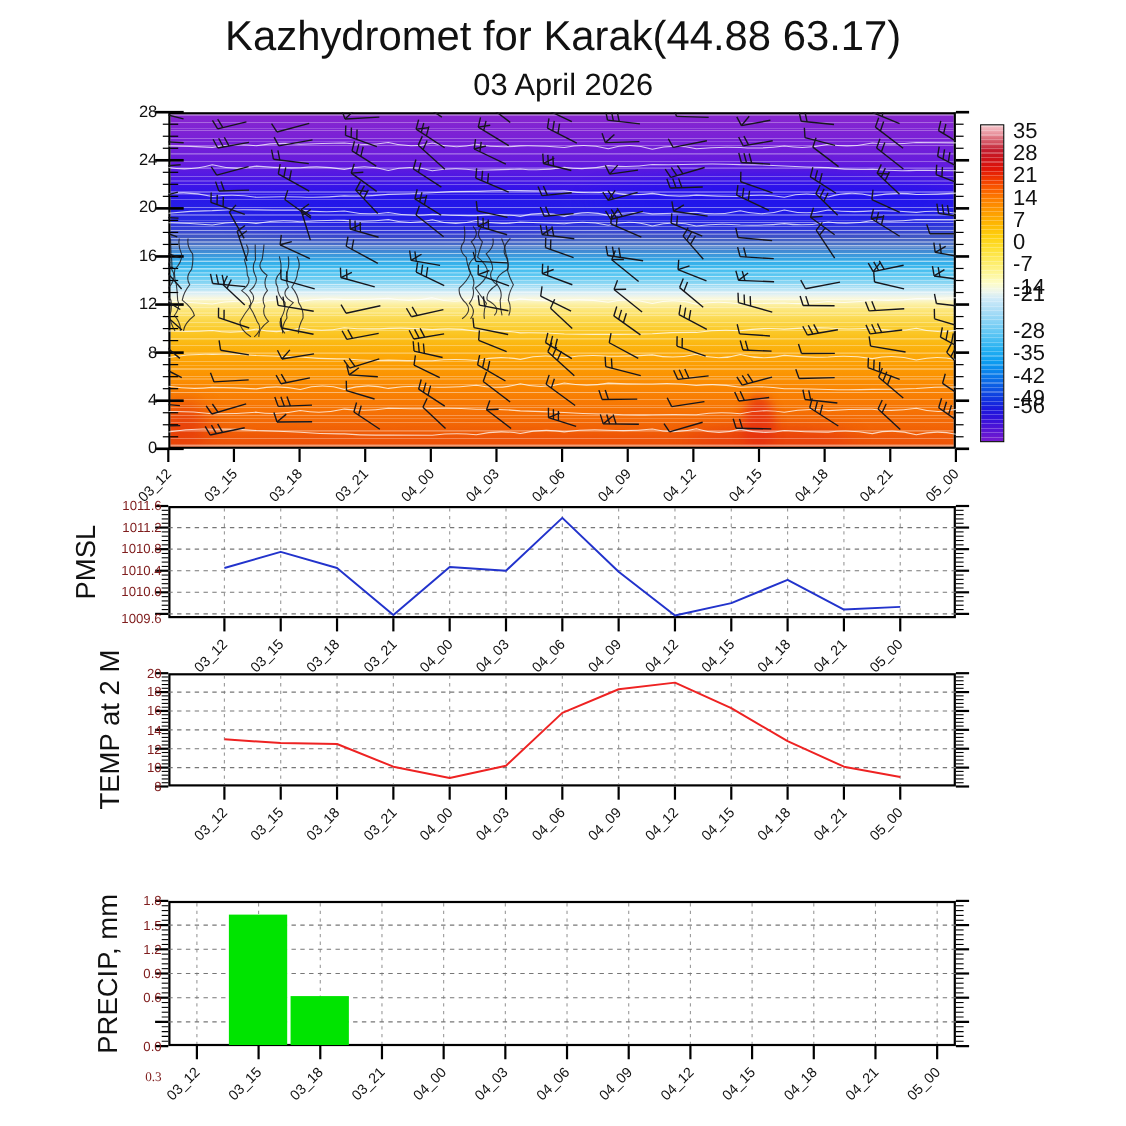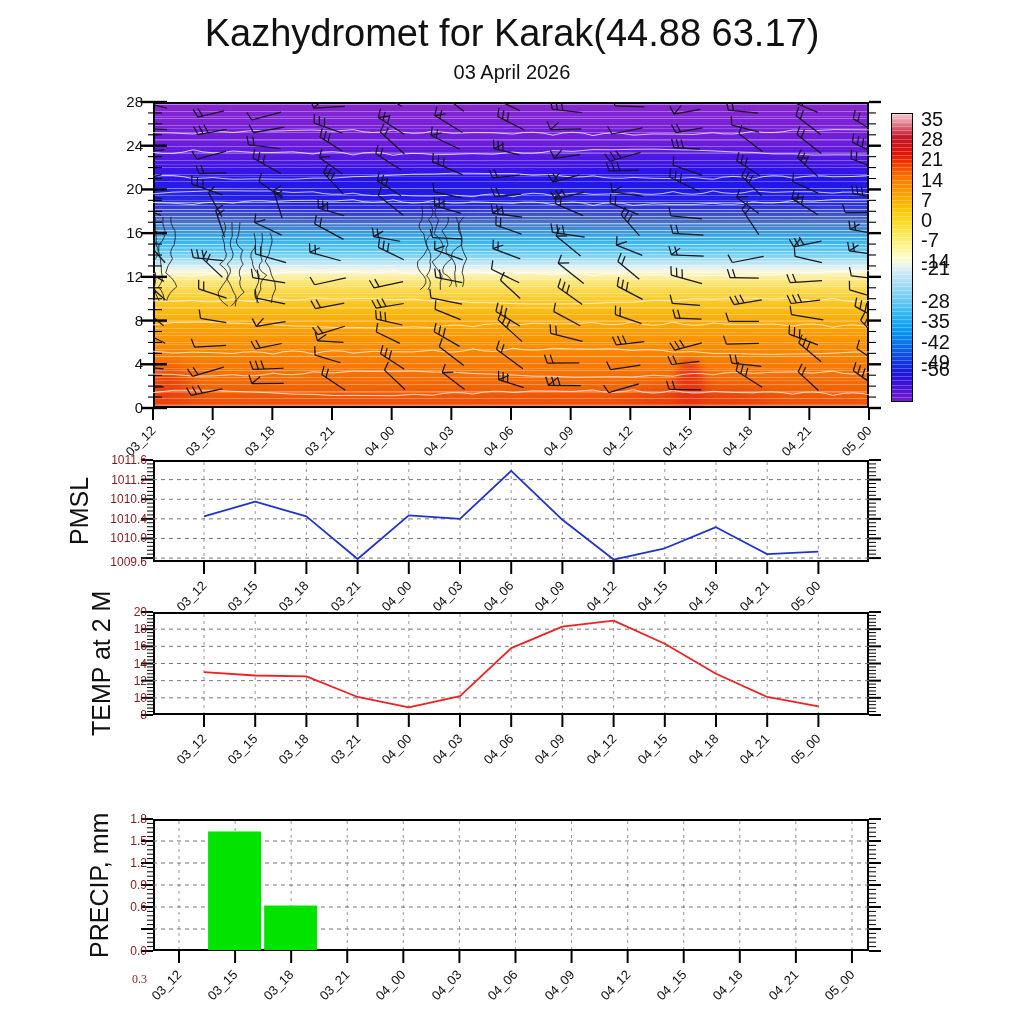--- a/index.html
+++ b/index.html
@@ -1,19 +1,19 @@
 <!DOCTYPE html>
 <html><head>
 <meta charset="utf-8">
 <style>
   html,body{margin:0;padding:0;background:#fff;}
   .page{position:relative;width:1024px;height:1024px;background:#fff;overflow:hidden;
         font-family:"Liberation Sans",sans-serif;color:#111;}
   .title{position:absolute;left:0;right:0;top:12px;text-align:center;font-size:38px;font-weight:400;letter-spacing:0px;}
-  .subtitle{position:absolute;left:0;right:0;top:61px;text-align:center;font-size:20px;font-weight:400;}
+  .subtitle{position:absolute;left:0;right:0;top:61px;text-align:center;font-size:28px;font-weight:400;}
   .panel{position:absolute;border:2px solid #000;box-sizing:border-box;background:#fff;}
   #main-panel{left:153px;top:102px;width:716px;height:306px;overflow:hidden;}
   #main-panel .stripes{position:absolute;inset:0;
       background-image:repeating-linear-gradient(to bottom, rgba(255,255,255,.30) 0 1px, rgba(255,255,255,0) 1px 7px),
                        repeating-linear-gradient(to bottom, rgba(255,255,255,.20) 0 1px, rgba(255,255,255,0) 1px 12px);}
   #main-panel .band{position:absolute;left:0;top:98px;width:716px;height:66px;
       background-image:repeating-linear-gradient(to bottom, rgba(255,255,255,.34) 0 1px, rgba(255,255,255,0) 1px 3.5px);}
   .blob{position:absolute;border-radius:50%;filter:blur(9px);}
   #colorbar{position:absolute;left:891px;top:113px;width:20px;height:287px;border:1px solid #000;box-sizing:content-box;}
   #colorbar .stripes{position:absolute;inset:0;

